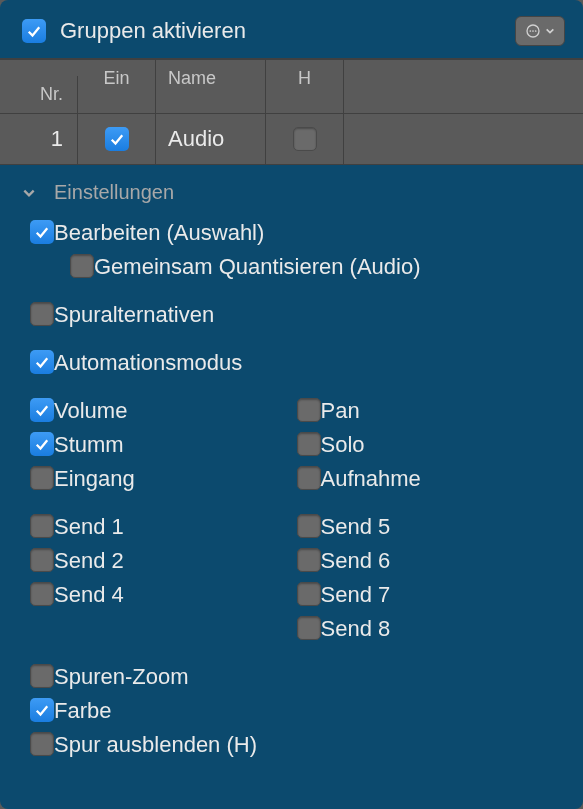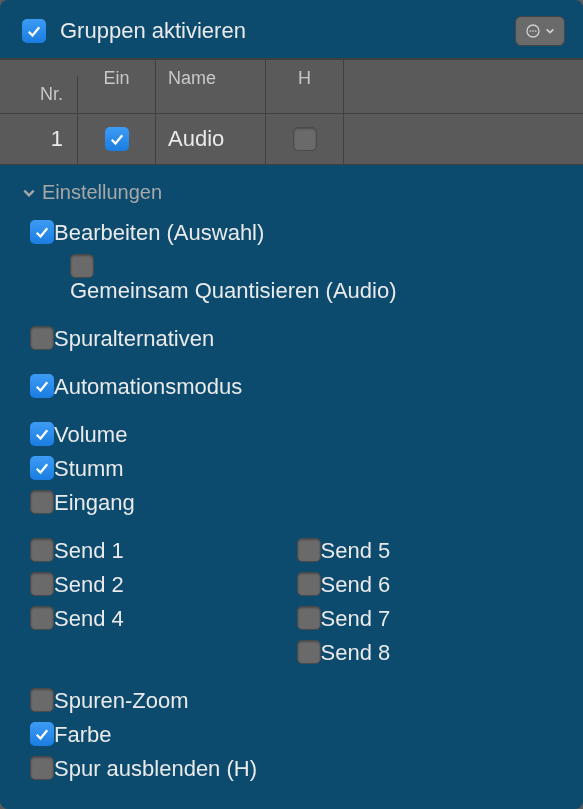--- a/index.html
+++ b/index.html
@@ -120,21 +120,21 @@
     .td-ein { width: 78px; }
     .td-name { width: 110px; justify-content: flex-start; padding-left: 12px; }
     .td-h { width: 78px; }
     .td-rest { flex: 1; border-right: none; }
     .settings-section {
       padding: 16px 20px 20px 22px;
     }
     .disclosure {
       display: flex;
       align-items: center;
-      gap: 6px;
+      gap: 18px;
       margin-bottom: 12px;
       cursor: pointer;
     }
     .disclosure svg {
       width: 14px;
       height: 14px;
     }
     .disclosure-label {
       font-size: 20px;
       color: #a8a8a8;
@@ -142,21 +142,20 @@
     .option-row {
       display: flex;
       align-items: flex-start;
       gap: 0;
       padding: 4px 0 4px 8px;
       font-size: 22px;
       color: #eaeaea;
     }
     .option-row.indent {
       padding-left: 48px;
-      flex-direction: column;
     }
     .two-col {
       display: flex;
       padding-left: 8px;
     }
     .col {
       width: 50%;
     }
     .col .option-row {
       padding-left: 0;
@@ -275,20 +274,34 @@
                 <path d="M5 13 L10 18 L19 7"></path>
               </svg>
             </span>
           <span>Stumm</span>
         </div>
         <div class="option-row">
           <span class="checkbox unchecked"></span>
           <span>Eingang</span>
         </div>
       </div>
+      <div class="col">
+        <div class="option-row">
+          <span class="checkbox unchecked"></span>
+          <span>Pan</span>
+        </div>
+        <div class="option-row">
+          <span class="checkbox unchecked"></span>
+          <span>Solo</span>
+        </div>
+        <div class="option-row">
+          <span class="checkbox unchecked"></span>
+          <span>Aufnahme</span>
+        </div>
+      </div>
     </div>
 
     <div class="group-gap"></div>
 
     <div class="two-col">
       <div class="col">
         <div class="option-row">
           <span class="checkbox unchecked"></span>
           <span>Send 1</span>
         </div>

